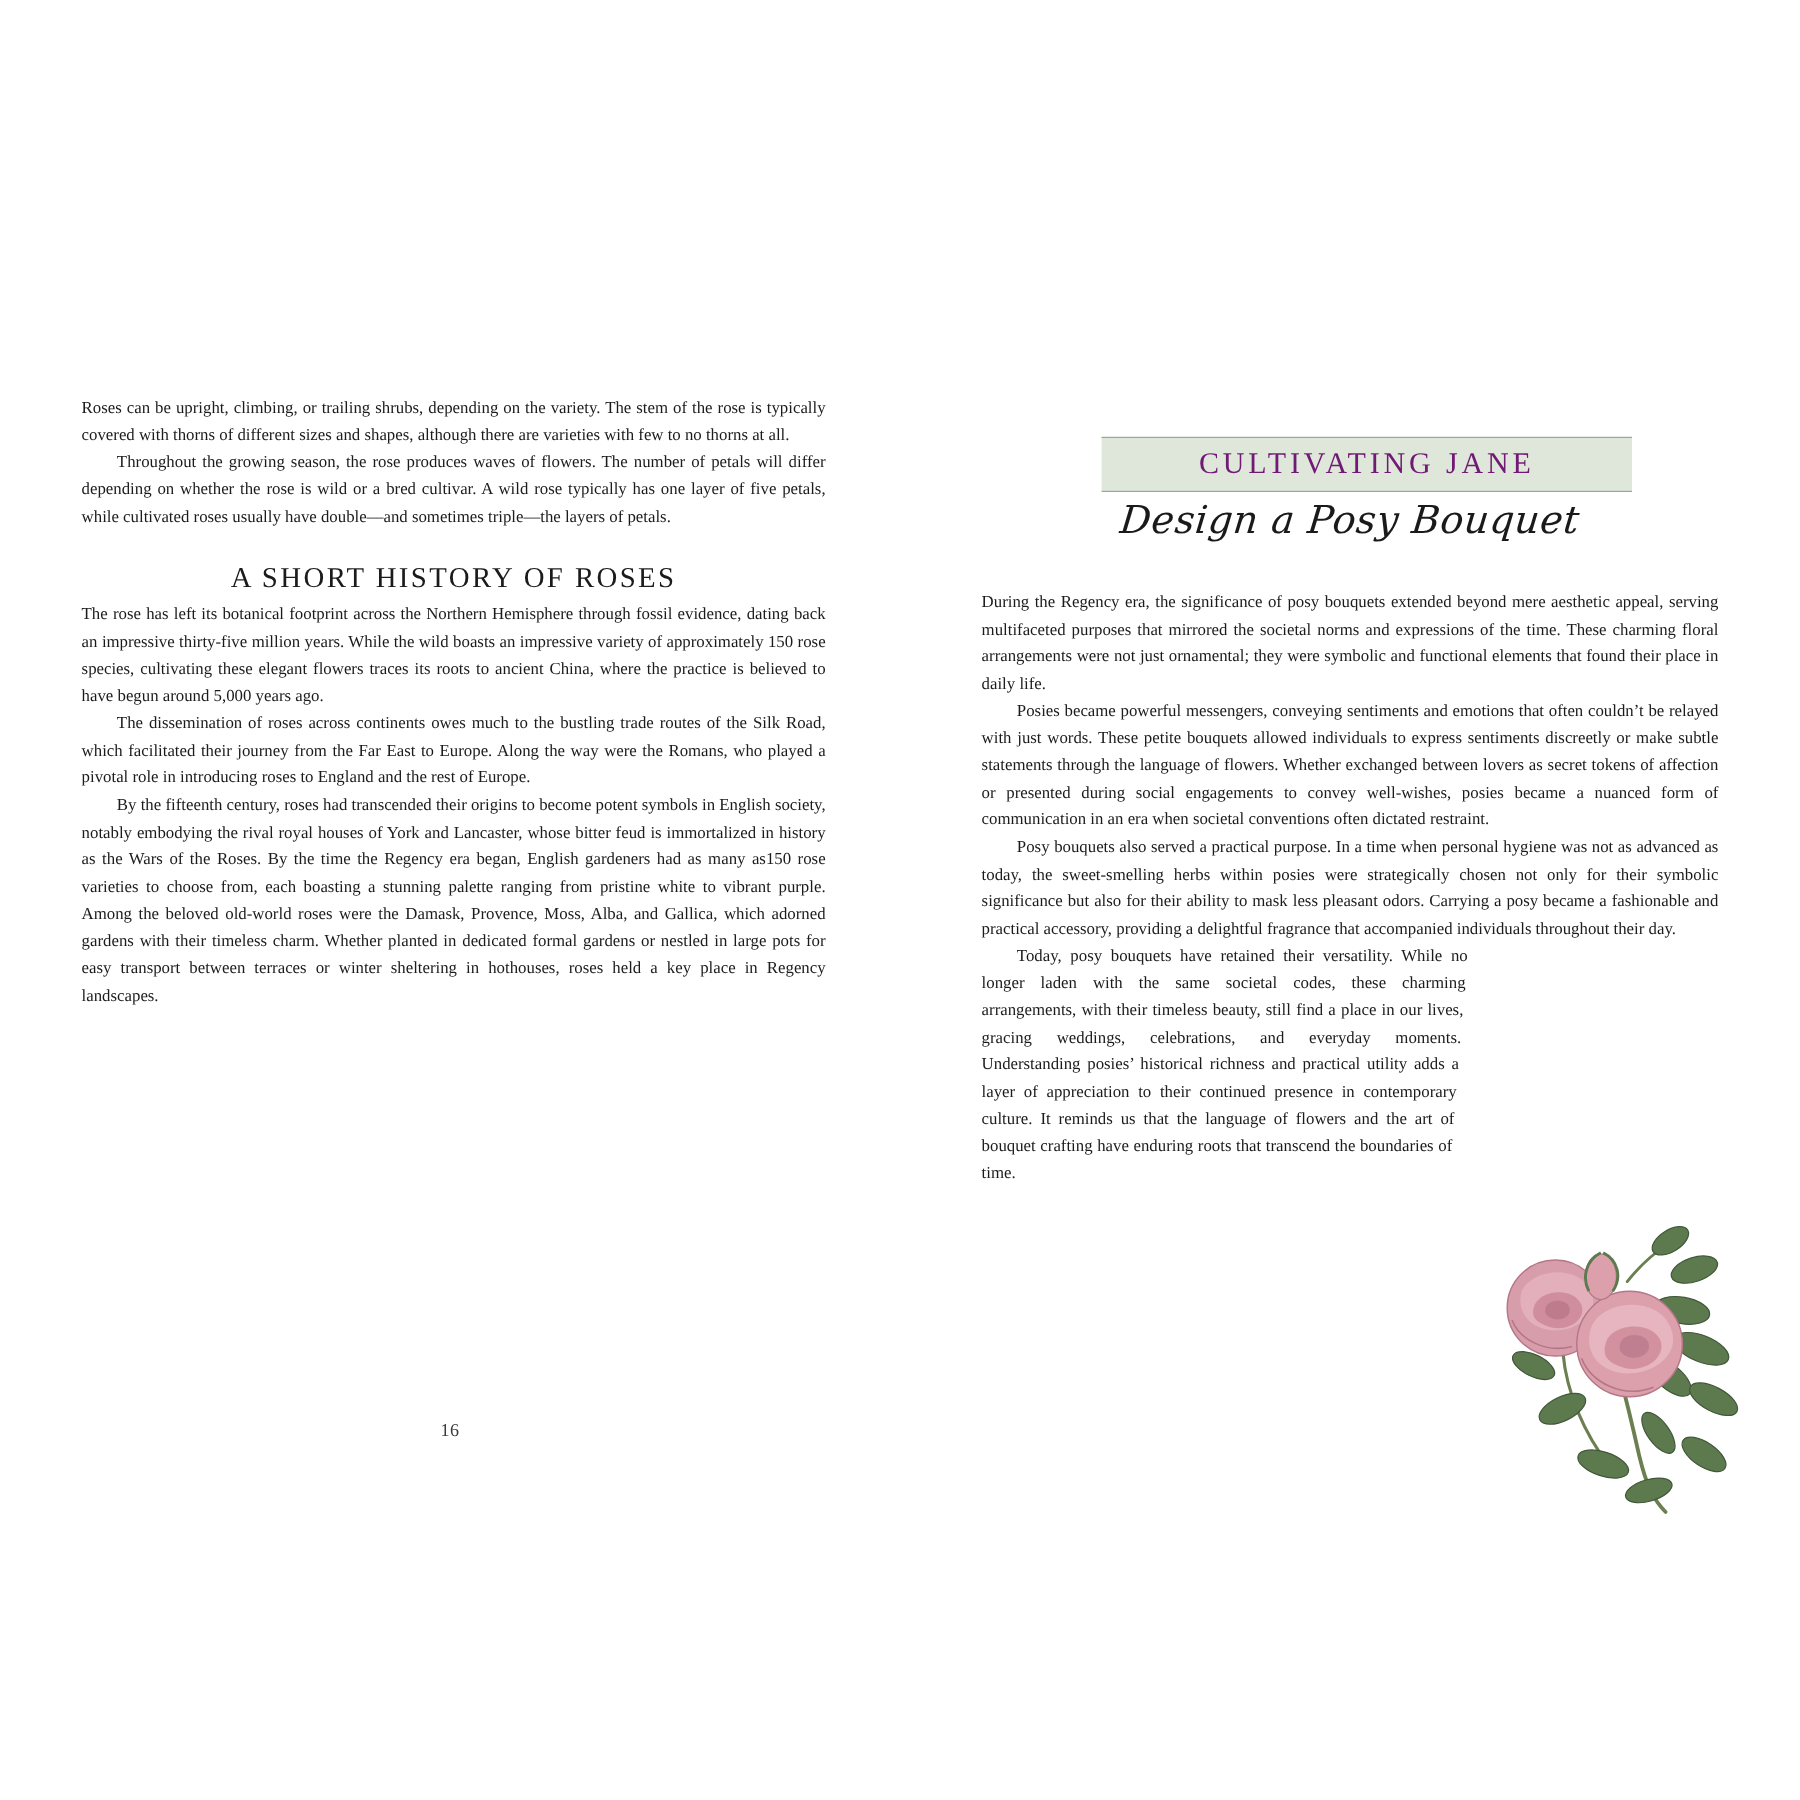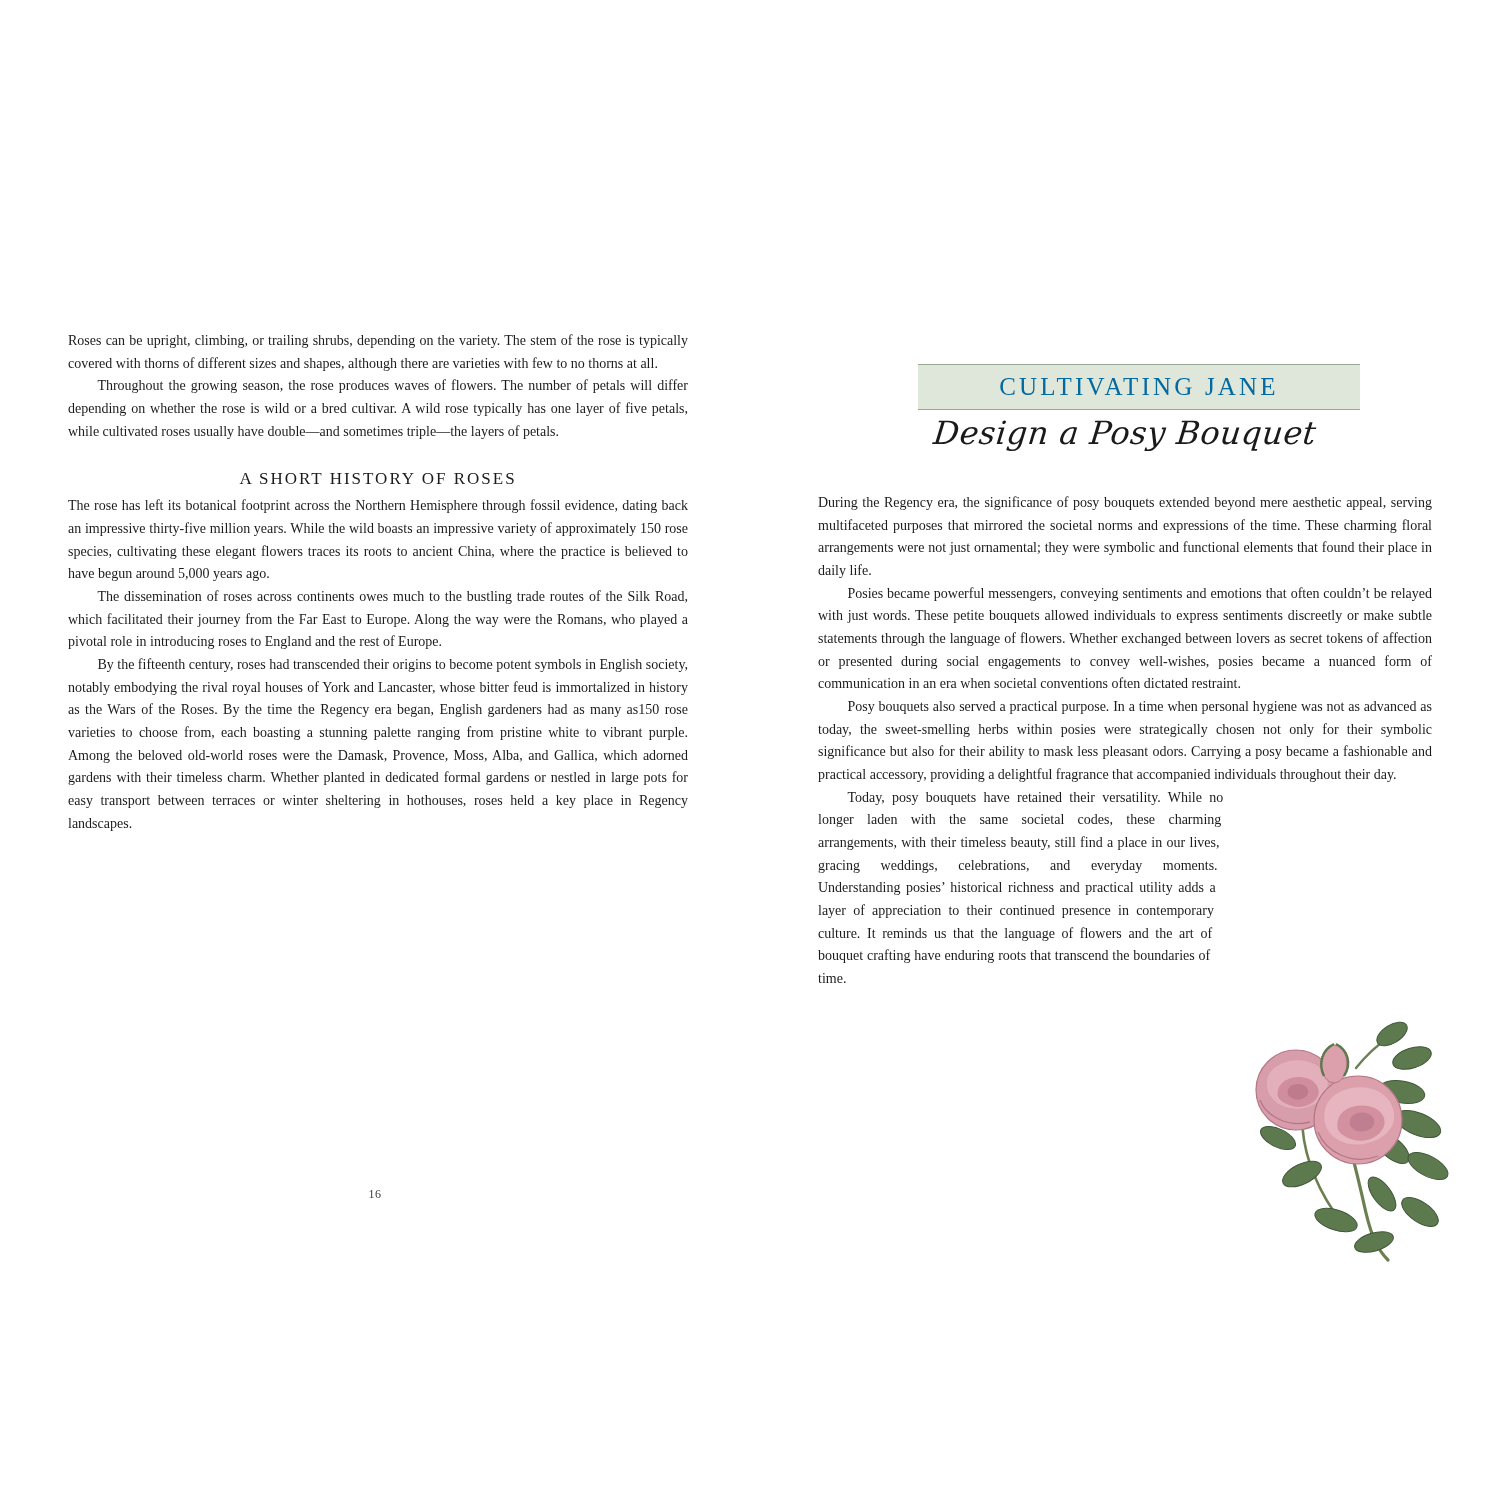--- a/index.html
+++ b/index.html
@@ -48,34 +48,34 @@
     text-justify: inter-word;
     hyphens: manual;
   }
 
   p.indent {
     text-indent: 2.1em;
   }
 
   h2.section-title {
     margin: 26px 0 6px 0;
-    font-size: 17px;
+    font-size: 24px;
     font-weight: normal;
     text-align: center;
     letter-spacing: 2.0px;
     font-family: "Liberation Serif", serif;
   }
 
   .folio {
     position: absolute;
     bottom: 298px;
     width: 100%;
     left: 0;
     text-align: center;
-    font-size: 12px;
+    font-size: 15px;
     color: #3a3a3a;
     letter-spacing: 0.5px;
   }
 
   
   .feature {
     margin: 34px 0 16px 0;
     position: relative;
     height: 112px;
   }
@@ -85,21 +85,21 @@
     border-bottom: 1px solid #9aa895;
     height: 44px;
     margin: 0 72px 0 100px;
     display: flex;
     align-items: center;
     justify-content: center;
   }
   .feature-banner .banner-text {
     font-size: 25px;
     letter-spacing: 3.2px;
-    color: #0369a1;
+    color: #701a75;
     font-family: "Liberation Serif", serif;
   }
   .feature-script {
     text-align: center;
     margin-top: 4px;
     font-size: 32px;
     font-style: italic;
     font-family: "DejaVu Serif", serif;
     letter-spacing: 0.5px;
     color: #1a1a1a;

